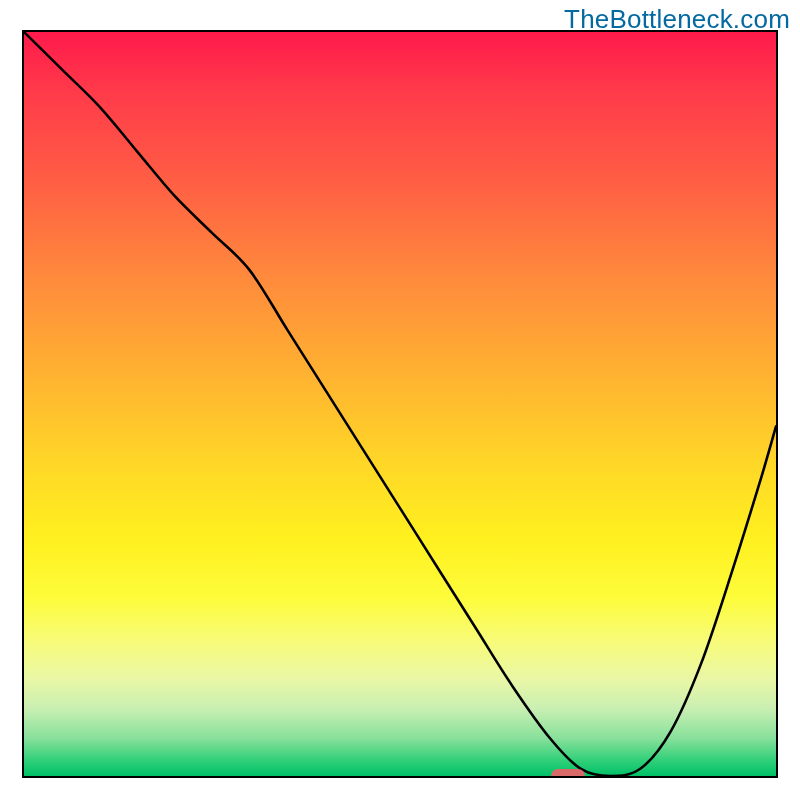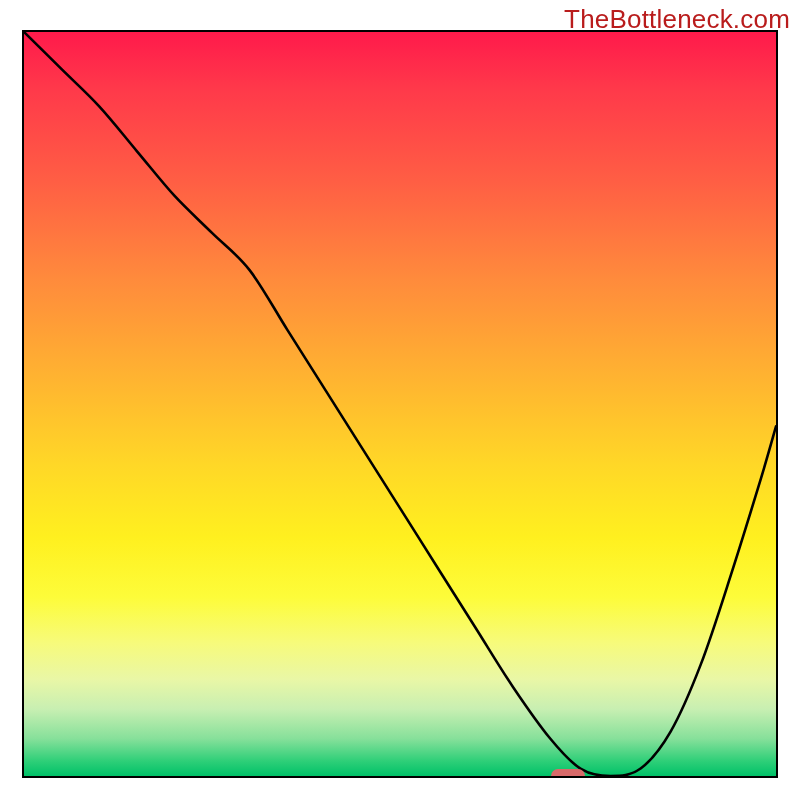--- a/index.html
+++ b/index.html
@@ -14,21 +14,21 @@
   .frame {
     position: relative;
     width: 800px;
     height: 800px;
     box-sizing: border-box;
   }
   .watermark {
     position: absolute;
     top: 4px;
     right: 10px;
-    color: #b91c1c;
+    color: #0369a1;
     font-size: 26px;
     font-weight: 400;
     letter-spacing: 0.2px;
   }
   .plot-border {
     position: absolute;
     left: 22px;
     top: 30px;
     width: 756px;
     height: 748px;

